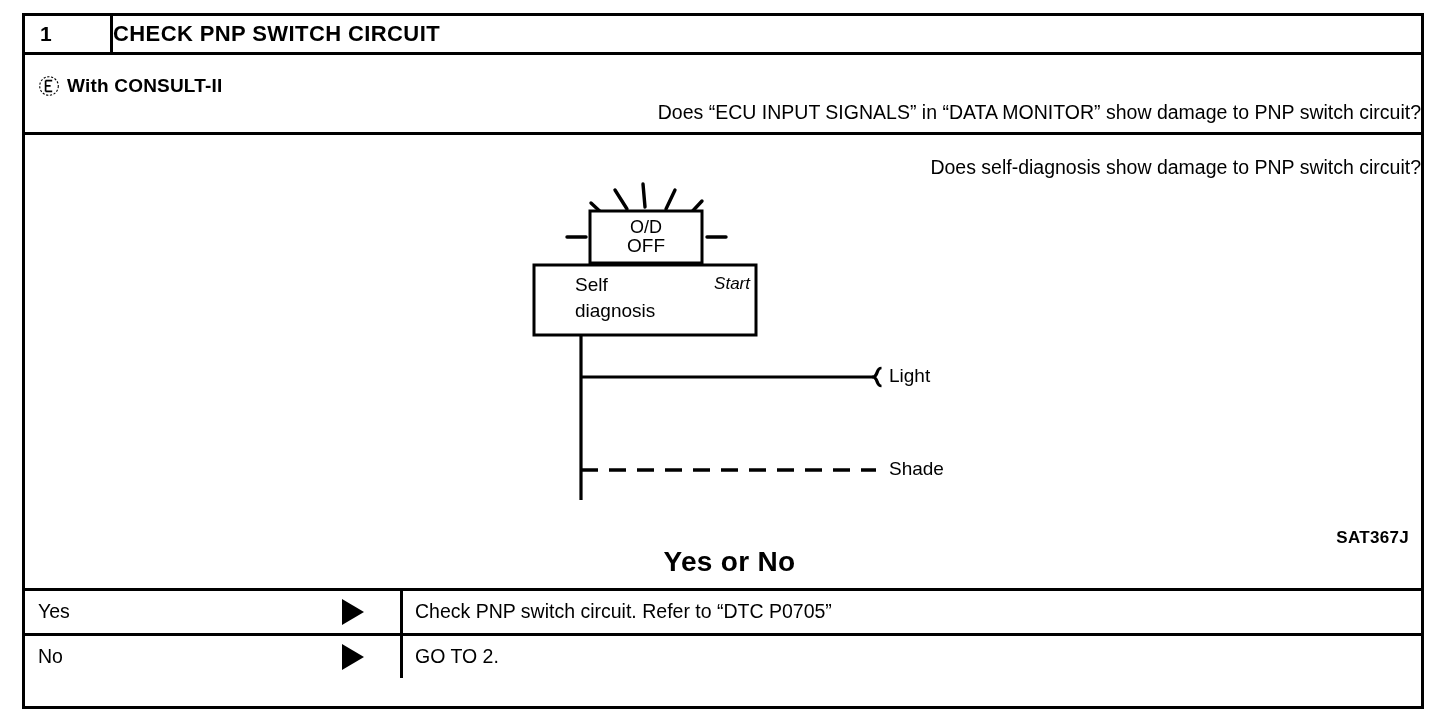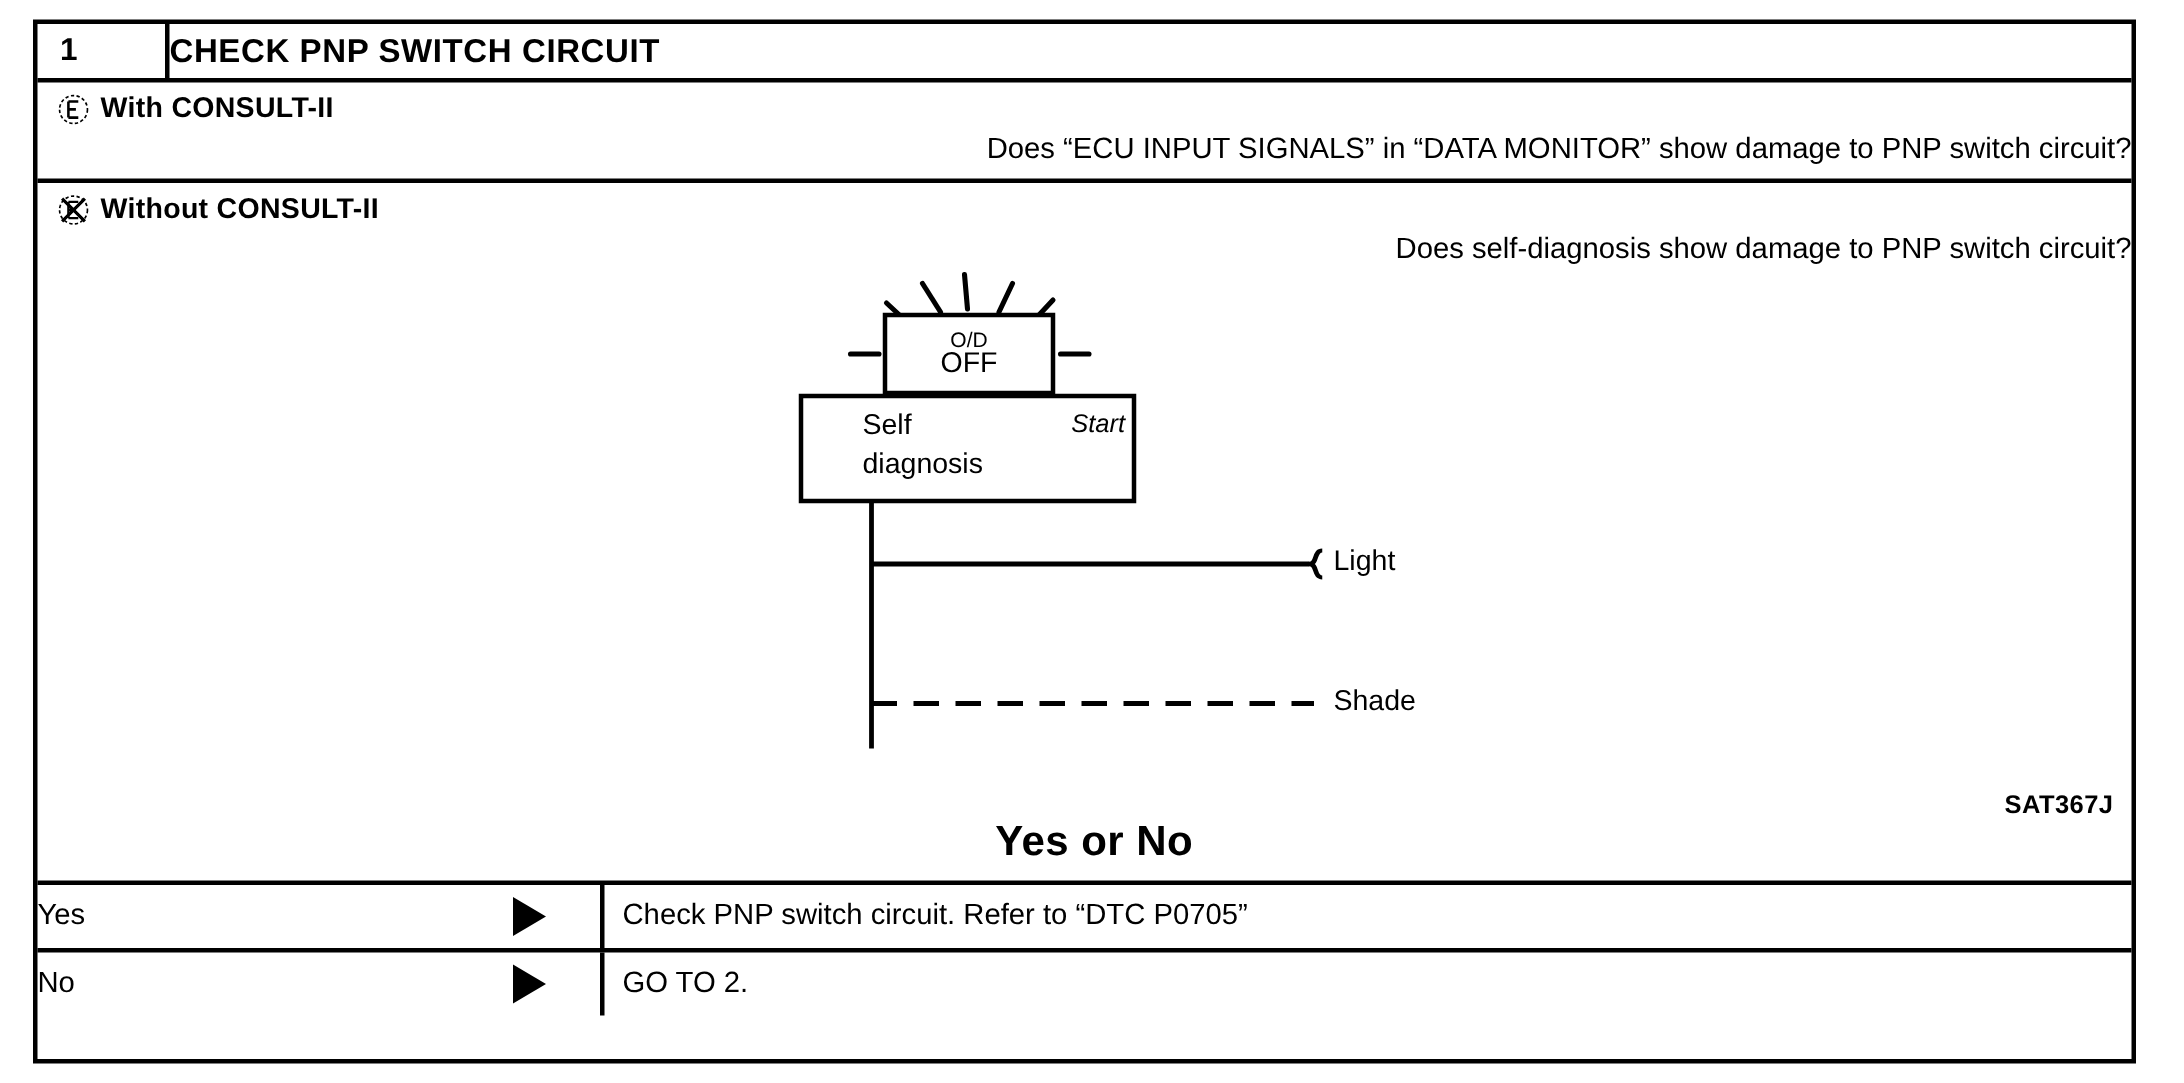--- a/index.html
+++ b/index.html
@@ -62,20 +62,21 @@
     font-weight: bold;
     letter-spacing: 0.4px;
   }
 
   
   .cond-block {
     position: relative;
     box-sizing: border-box;
     padding: 7px 0 8px 13px;
     border-bottom: 3px solid #000;
+    margin-top: 13px;
   }
   .cond-block.no-rule {
     border-bottom: none;
   }
   .cond-heading {
     display: flex;
     align-items: center;
     font-size: 19px;
     font-weight: bold;
     line-height: 1.1;
@@ -143,20 +144,21 @@
     display: flex;
     align-items: stretch;
   }
   .result-answer {
     width: 378px;
     box-sizing: border-box;
     border-right: 3px solid #000;
     display: flex;
     align-items: center;
     position: relative;
+    padding-left: 13px;
   }
   .result-answer .ans-text {
     font-size: 19.5px;
   }
   .arrow-glyph {
     position: absolute;
     right: 36px;
     top: 50%;
     transform: translateY(-50%);
     width: 0;
@@ -192,30 +194,20 @@
             <circle cx="11" cy="11" r="9.3" fill="none" stroke="#000" stroke-width="1.1" stroke-dasharray="2.2 1.6"></circle>
             <path d="M7.6 5.6 L7.6 16.4 M7.6 5.6 L14.2 5.6 M7.6 10.9 L12.6 10.9 M7.6 16.4 L14.2 16.4" fill="none" stroke="#000" stroke-width="1.7"></path>
           </svg>
         </span>
         <span class="hd-label">With CONSULT-II</span>
       </div>
       <div class="cond-question">Does “ECU INPUT SIGNALS” in “DATA MONITOR” show damage to PNP switch circuit?</div>
     </div>
 
     <div class="cond-block no-rule">
-      <div class="cond-heading">
-        <span class="icon-consult">
-          <svg width="22" height="22" viewBox="0 0 22 22">
-            <circle cx="11" cy="11" r="9.3" fill="none" stroke="#000" stroke-width="1.1" stroke-dasharray="2.2 1.6"></circle>
-            <path d="M7.6 5.6 L7.6 16.4 M7.6 5.6 L14.2 5.6 M7.6 10.9 L12.6 10.9 M7.6 16.4 L14.2 16.4" fill="none" stroke="#000" stroke-width="1.6"></path>
-            <path d="M3.4 3.4 L18.6 18.6 M18.6 3.4 L3.4 18.6" fill="none" stroke="#000" stroke-width="2.1"></path>
-          </svg>
-        </span>
-        <span class="hd-label">Without CONSULT-II</span>
-      </div>
       <div class="cond-question">Does self-diagnosis show damage to PNP switch circuit?</div>
 
       <div class="illustration">
 
         <svg class="illus-svg" width="1396" height="372" viewBox="0 0 1396 372">
 
           <g stroke="#000" stroke-width="3.4" stroke-linecap="round" fill="none">
 
             <line x1="553" y1="23" x2="567" y2="36"></line>
             <line x1="577" y1="10" x2="589" y2="29"></line>
@@ -242,21 +234,21 @@
           <line x1="543" y1="197" x2="835" y2="197" stroke="#000" stroke-width="3.2"></line>
 
           <path d="M835 197 c6 0 3 -9 8.5 -9 c-6.5 0 -3 9 -9.5 9 c6.5 0 3 9 9.5 9 c-5.5 0 -2.5 -9 -8.5 -9" fill="none" stroke="#000" stroke-width="2.6" stroke-linecap="round"></path>
 
           <line x1="543" y1="290" x2="838" y2="290" stroke="#000" stroke-width="3.4" stroke-dasharray="17 11"></line>
         </svg>
 
         <div style="position:absolute;left:552px;top:31px;width:112px;height:52px;
                     display:flex;flex-direction:column;align-items:center;
                     justify-content:center;line-height:1.0;">
-          <span style="font-size:14px;">O/D</span>
+          <span style="font-size:18px;">O/D</span>
           <span style="font-size:19px;">OFF</span>
         </div>
 
         <div style="position:absolute;left:512px;top:92px;width:200px;height:58px;
                     display:flex;flex-direction:row;justify-content:center;
                     line-height:1.38;">
           <span style="font-size:19px;padding-left:25px;">Self  diagnosis</span>
           <span style="font-size:17px;padding-left:25px;font-style:italic;">Start</span>
         </div>
 

